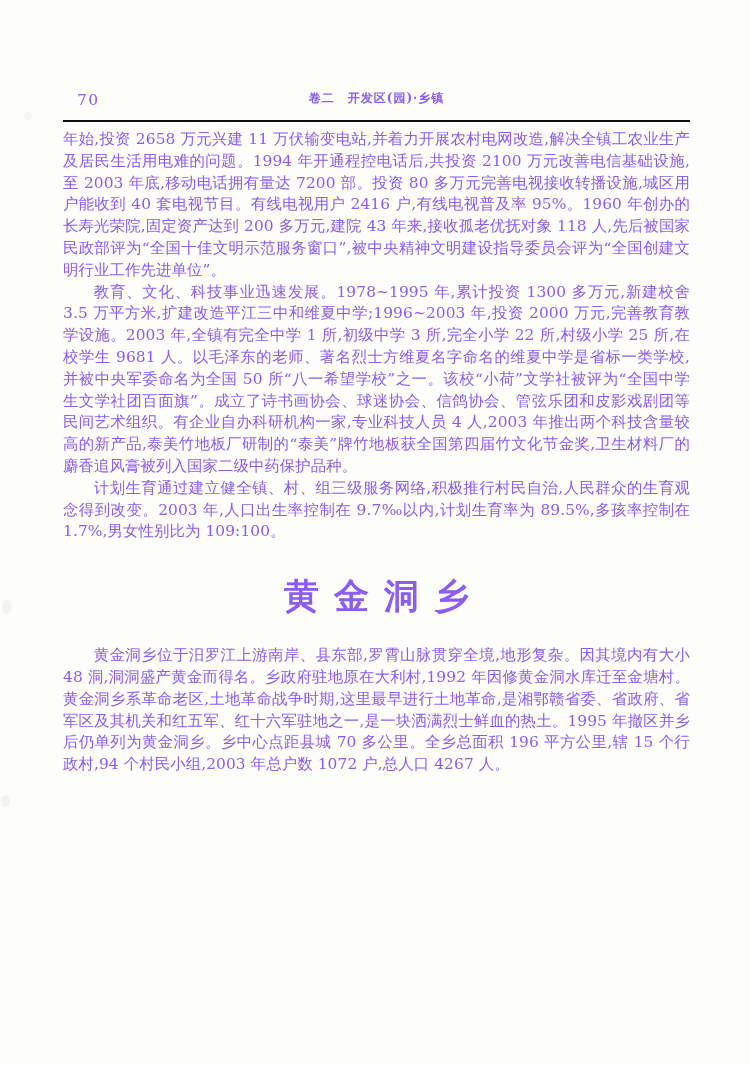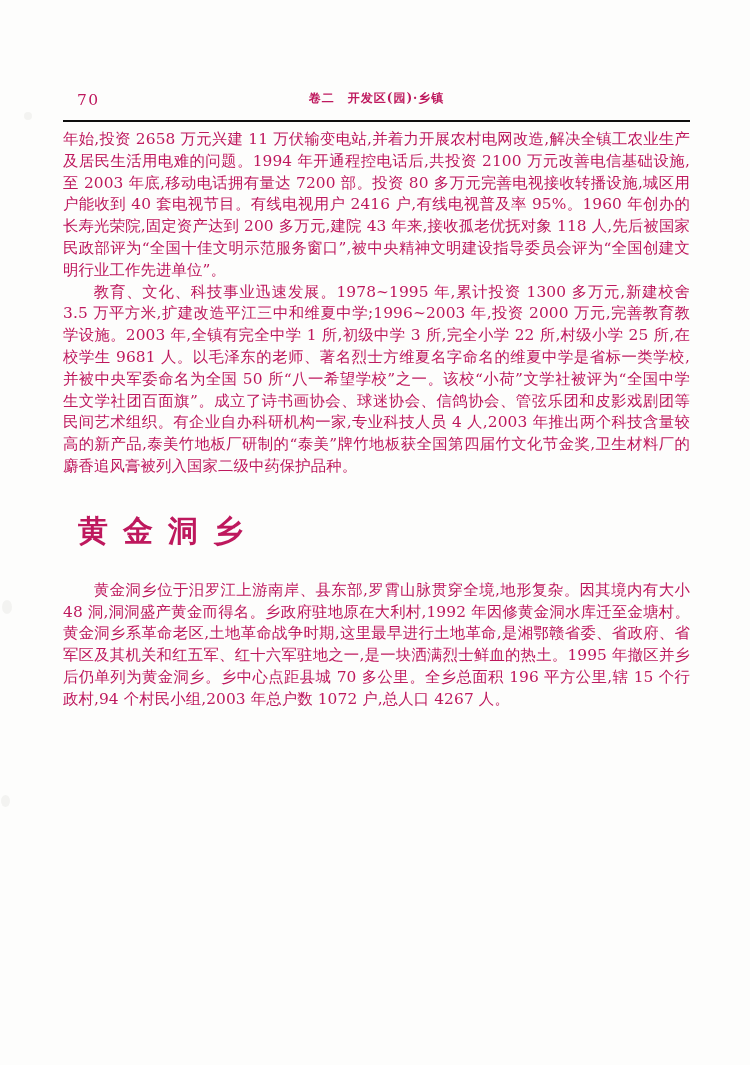--- a/index.html
+++ b/index.html
@@ -6,21 +6,21 @@
   html, body { margin: 0; padding: 0; }
   body {
     width: 750px; height: 1065px;
     background: #f6f6f4;
     font-family: "DejaVu Serif", "Liberation Serif", serif;
   }
   .page {
     position: relative;
     width: 750px; height: 1065px;
     background: #fdfdfc;
-    color: #be185d;
+    color: #8b5cf6;
     overflow: hidden;
     padding-left: 25px;
   }
   
   .scan-smudge {
     position: absolute;
     background: #9a9a96;
     opacity: 0.10;
     border-radius: 50%;
   }
@@ -64,24 +64,24 @@
   }
   .body-text p {
     margin: 0;
     text-indent: 2em;
   }
   .body-text p.continuation {
     text-indent: 0;
   }
   .section-title {
     margin: 33px 0 29px 0;
-    font-size: 30px;
+    font-size: 35px;
     font-weight: bold;
     line-height: 40px;
-    text-align: left;
+    text-align: center;
     letter-spacing: 15px;
     text-indent: 15px;
     white-space: nowrap;
   }
 </style>
 </head>
 <body>
 
 <div class="page">
 
@@ -93,20 +93,21 @@
 
     <div class="header-row">
       <span class="page-number">70</span>
       <span class="header-title">卷二　开发区(园)·乡镇</span>
     </div>
     <div class="header-rule"></div>
 
     <div class="body-text">
       <p class="continuation">年始,投资 2658 万元兴建 11 万伏输变电站,并着力开展农村电网改造,解决全镇工农业生产及居民生活用电难的问题。1994 年开通程控电话后,共投资 2100 万元改善电信基础设施,至 2003 年底,移动电话拥有量达 7200 部。投资 80 多万元完善电视接收转播设施,城区用户能收到 40 套电视节目。有线电视用户 2416 户,有线电视普及率 95%。1960 年创办的长寿光荣院,固定资产达到 200 多万元,建院 43 年来,接收孤老优抚对象 118 人,先后被国家民政部评为“全国十佳文明示范服务窗口”,被中央精神文明建设指导委员会评为“全国创建文明行业工作先进单位”。</p>
       <p>教育、文化、科技事业迅速发展。1978~1995 年,累计投资 1300 多万元,新建校舍 3.5 万平方米,扩建改造平江三中和维夏中学;1996~2003 年,投资 2000 万元,完善教育教学设施。2003 年,全镇有完全中学 1 所,初级中学 3 所,完全小学 22 所,村级小学 25 所,在校学生 9681 人。以毛泽东的老师、著名烈士方维夏名字命名的维夏中学是省标一类学校,并被中央军委命名为全国 50 所“八一希望学校”之一。该校“小荷”文学社被评为“全国中学生文学社团百面旗”。成立了诗书画协会、球迷协会、信鸽协会、管弦乐团和皮影戏剧团等民间艺术组织。有企业自办科研机构一家,专业科技人员 4 人,2003 年推出两个科技含量较高的新产品,泰美竹地板厂研制的“泰美”牌竹地板获全国第四届竹文化节金奖,卫生材料厂的麝香追风膏被列入国家二级中药保护品种。</p>
+      <p>计划生育通过建立健全镇、村、组三级服务网络,积极推行村民自治,人民群众的生育观念得到改变。2003 年,人口出生率控制在 9.7‰以内,计划生育率为 89.5%,多孩率控制在 1.7%,男女性别比为 109:100。</p>
 
       <h1 class="section-title">黄金洞乡</h1>
 
       <p>黄金洞乡位于汨罗江上游南岸、县东部,罗霄山脉贯穿全境,地形复杂。因其境内有大小 48 洞,洞洞盛产黄金而得名。乡政府驻地原在大利村,1992 年因修黄金洞水库迁至金塘村。黄金洞乡系革命老区,土地革命战争时期,这里最早进行土地革命,是湘鄂赣省委、省政府、省军区及其机关和红五军、红十六军驻地之一,是一块洒满烈士鲜血的热土。1995 年撤区并乡后仍单列为黄金洞乡。乡中心点距县城 70 多公里。全乡总面积 196 平方公里,辖 15 个行政村,94 个村民小组,2003 年总户数 1072 户,总人口 4267 人。</p>
     </div>
 
   </div>
 </div>
 
 </body></html>

